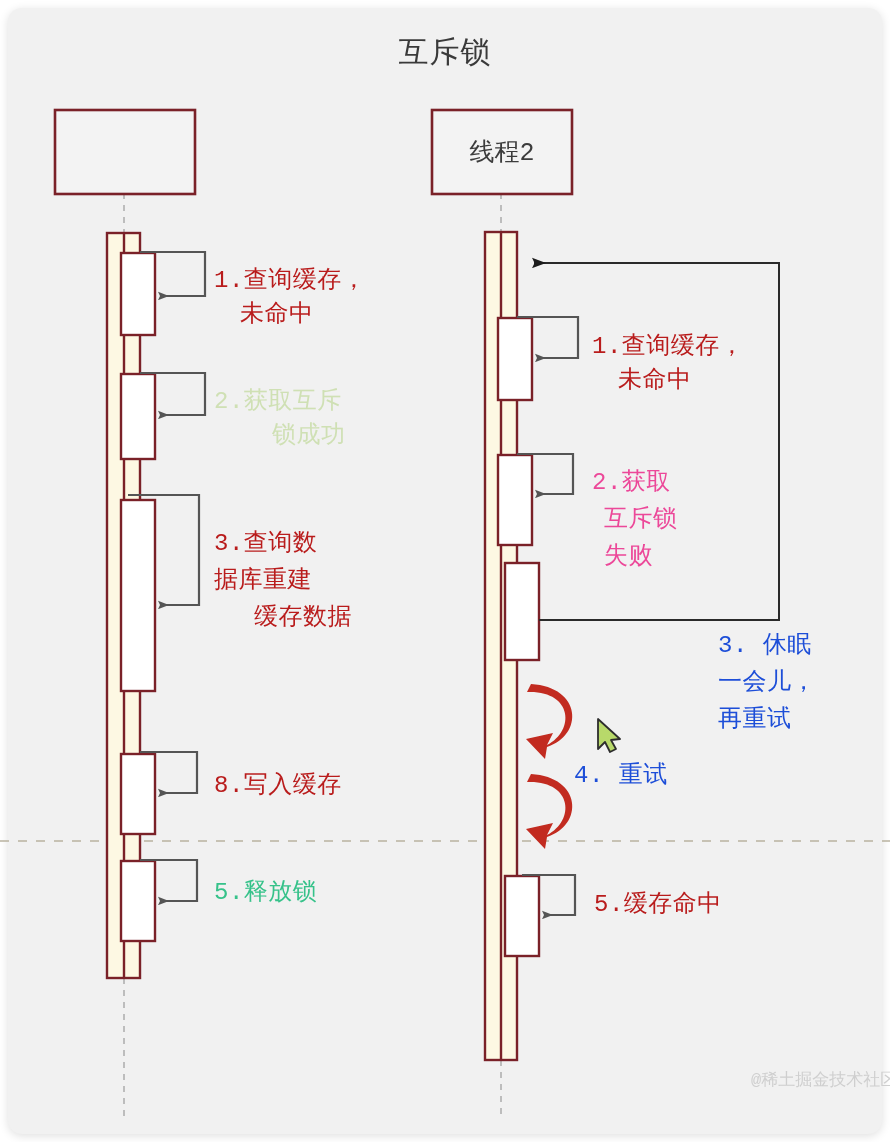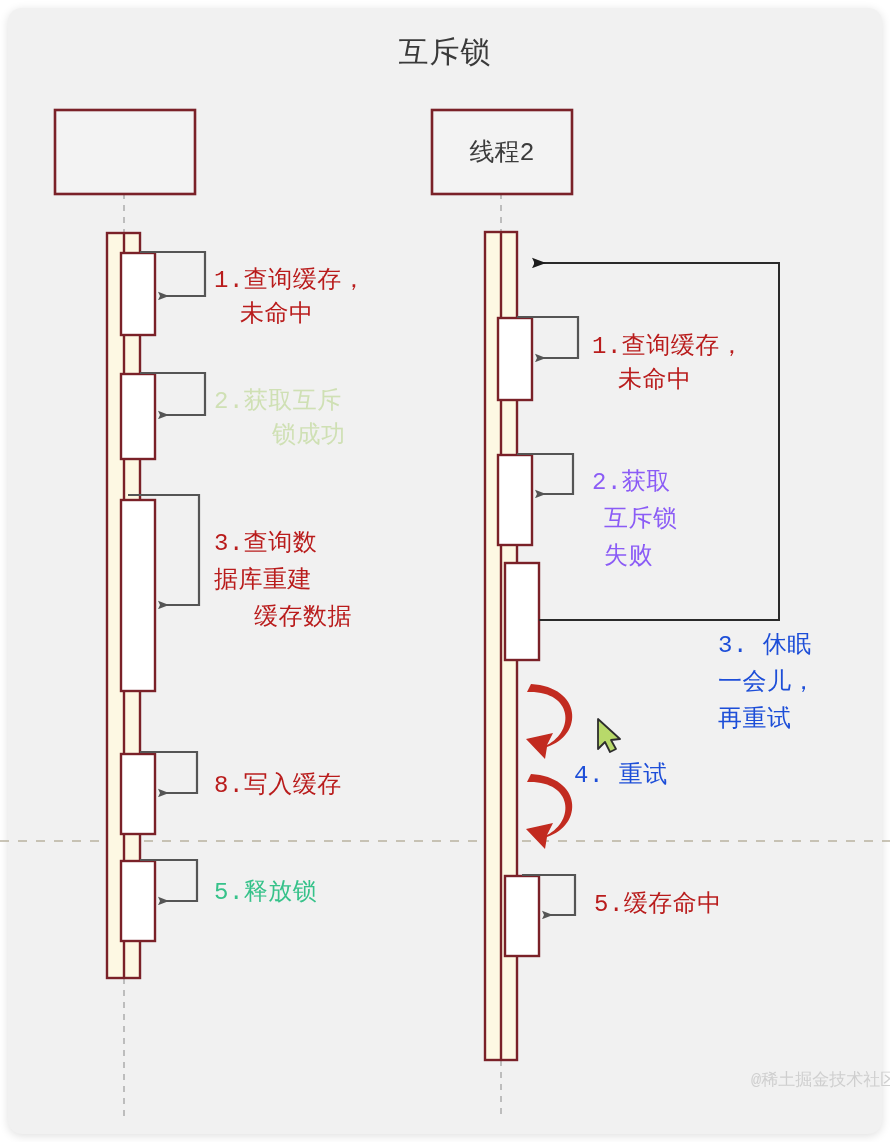--- a/index.html
+++ b/index.html
@@ -52,21 +52,21 @@
     font-size: 25px;
     color: #3c3c3c;
   }
   .note {
     font-size: 24px;
     letter-spacing: 0.5px;
   }
   .note-dark  { color: #b91c1c; }
   .note-green { color: #cfe0b4; }
   .note-green2{ color: #36c28a; }
-  .note-gold  { color: #8b5cf6; }
+  .note-gold  { color: #ec4899; }
   .note-red   { color: #1d4ed8; }
   .watermark {
     font-size: 17px;
     color: #cfcfcf;
   }
 </style>
 </head>
 <body>
 
 <div id="canvas">

